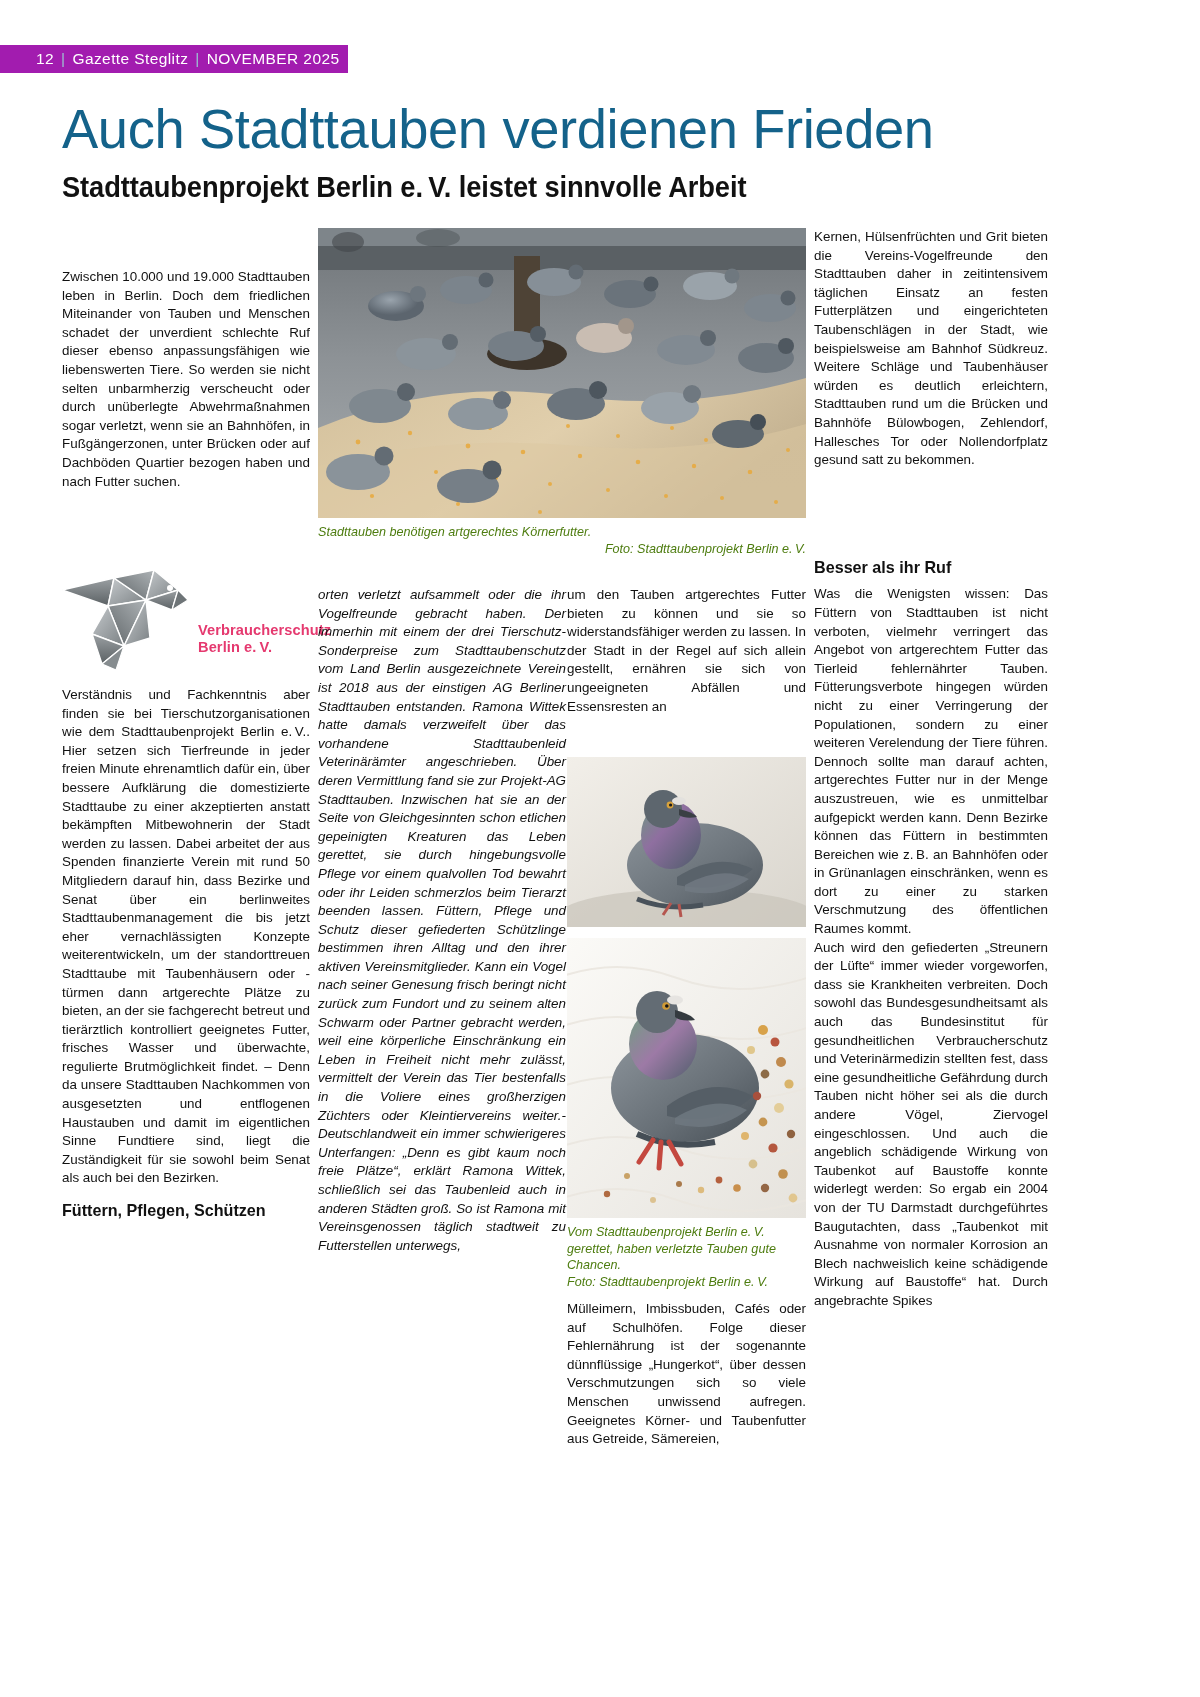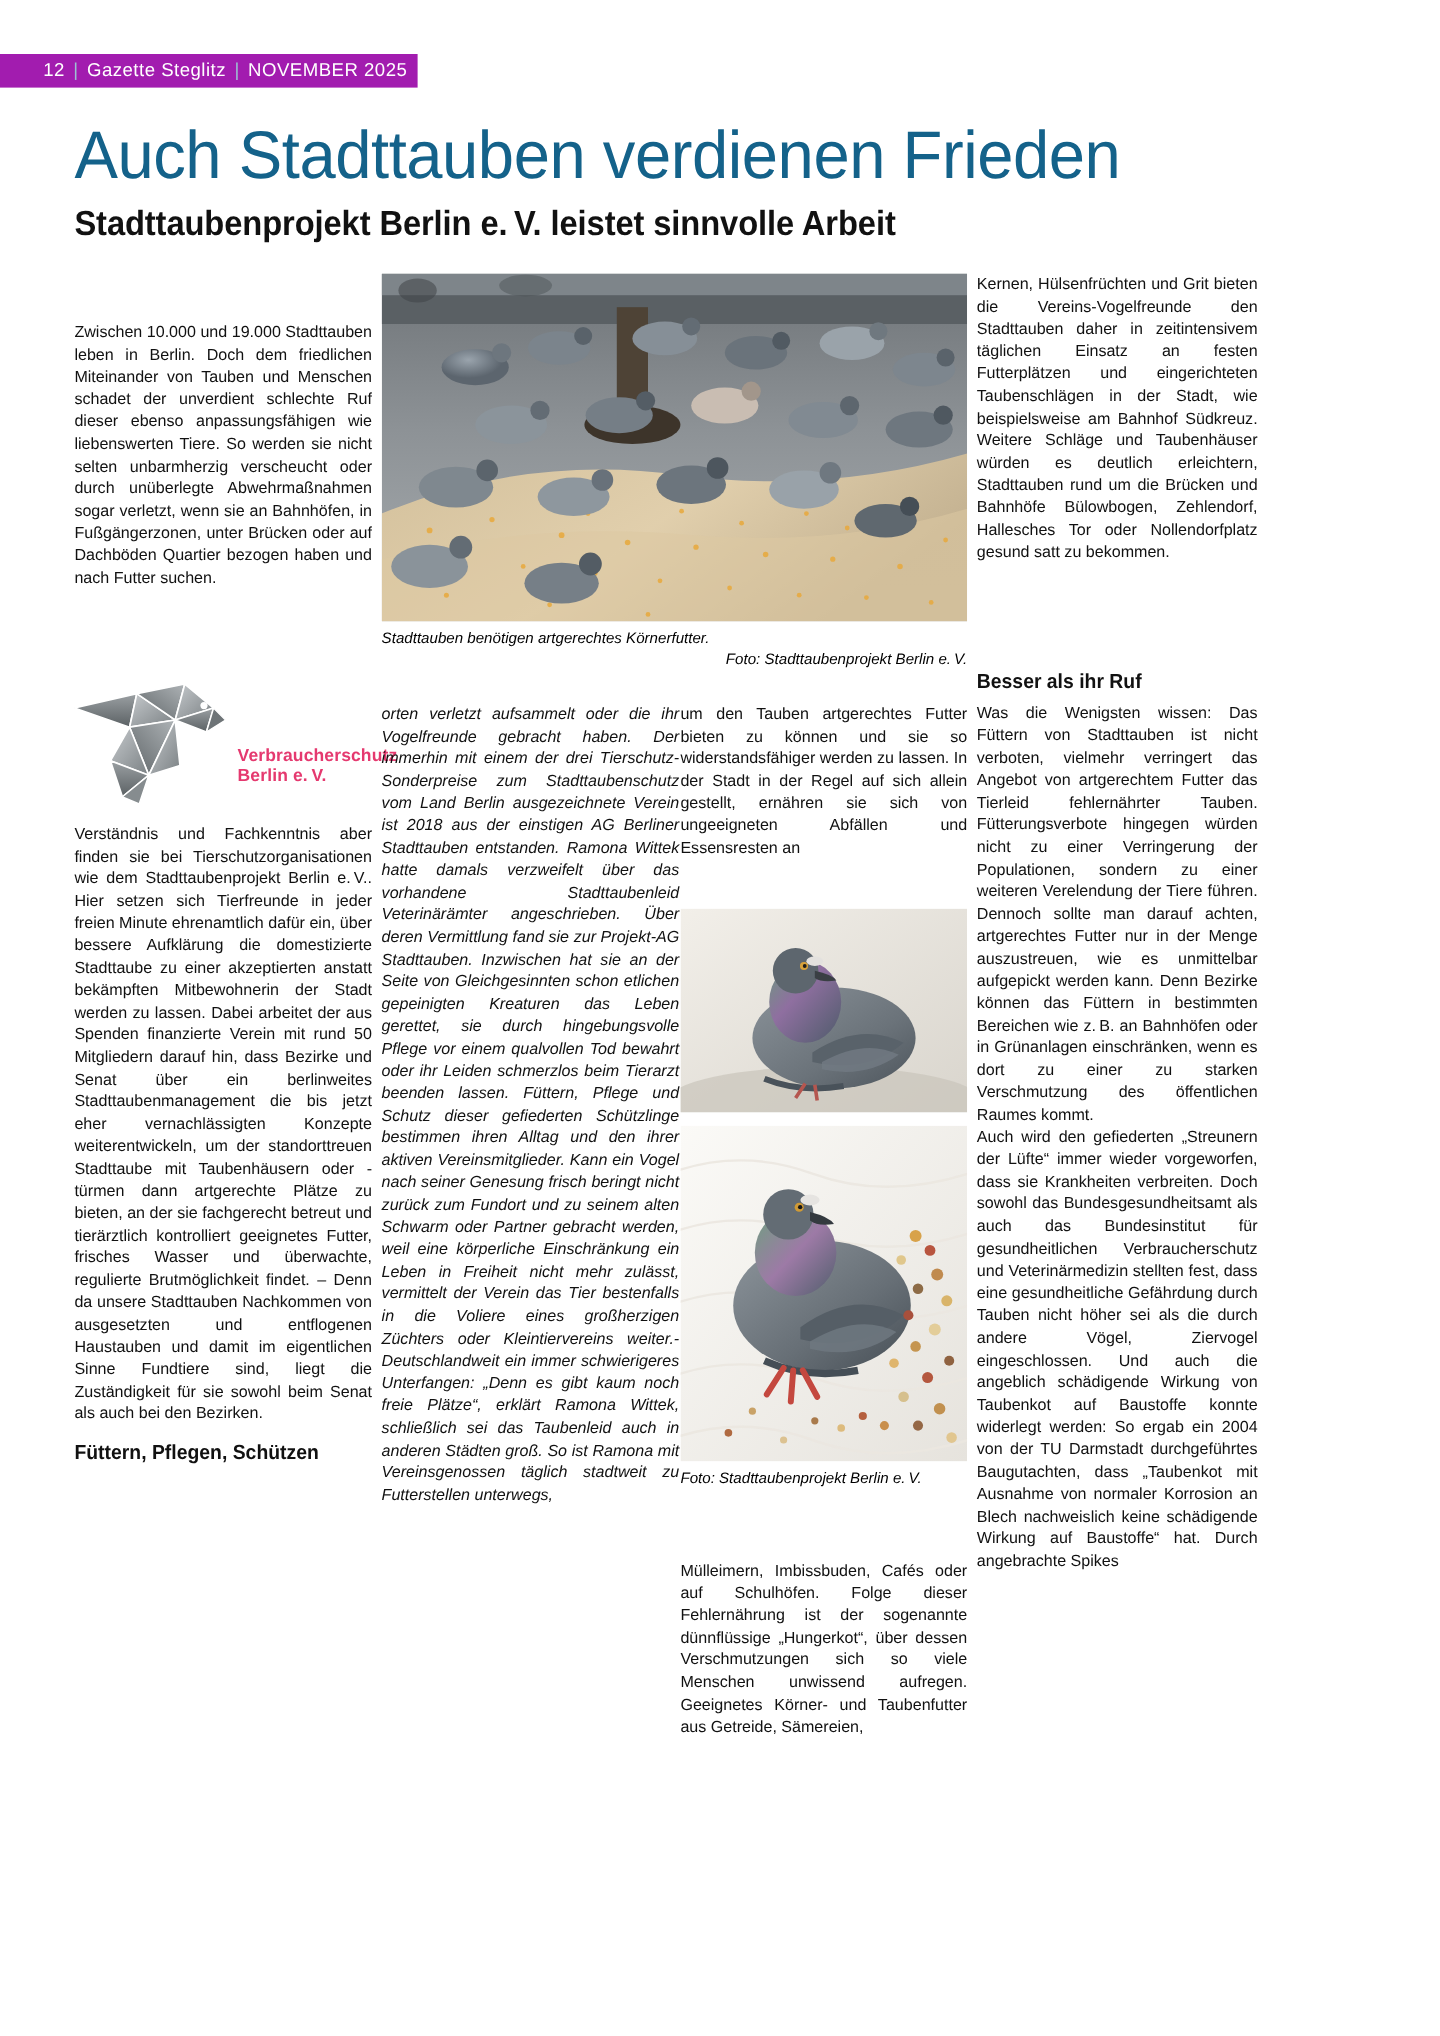--- a/index.html
+++ b/index.html
@@ -68,21 +68,21 @@
     line-height:1.2; margin:13px 0 7px 0; text-align:left;
     transform:scaleX(.95); transform-origin:left;
   }
 
   
   .photo{ position:absolute; overflow:hidden; }
 
   .caption{
     position:absolute;
     font-size:12.6px; line-height:16.6px;
-    font-style:italic; color:#000000;
+    font-style:italic; color:#4d7c0f;
   }
   .credit{ font-style:italic; }
   .caption.right{ text-align:right; }
 
   
   .logo-block{ position:absolute; left:62px; top:560px; width:250px; height:115px; }
   .logo-text{
     position:absolute; left:136px; top:62px;
     font-family:"Liberation Sans Narrow","Liberation Sans",sans-serif;
     font-weight:700; font-size:14.6px; line-height:17px;
@@ -362,20 +362,21 @@
       <circle cx="134" cy="252" r="3.2" fill="#ddbb7d"></circle>
         <circle cx="112" cy="246" r="3" fill="#a97a4b"></circle>
       <circle cx="60" cy="238" r="3" fill="#c9a267"></circle>
         <circle cx="40" cy="256" r="3.2" fill="#b06a41"></circle>
       <circle cx="86" cy="262" r="3" fill="#dcc291"></circle>
     </g>
   </svg>
 </div>
 
 <div class="caption" id="cap3">
+  <div>Vom Stadttaubenprojekt Berlin e. V. gerettet, haben verletzte Tauben gute Chancen.</div>
   <div class="credit">Foto: Stadttaubenprojekt Berlin e. V.</div>
 </div>
 
 <div class="col c3" style="top:1300px; height:190px;">
   <p>Mülleimern, Imbissbuden, Cafés oder auf Schulhöfen. Folge dieser Fehlernährung ist der sogenannte dünnflüssige „Hungerkot“, über dessen Verschmutzungen sich so viele Menschen unwissend aufregen. Geeignetes Körner- und Taubenfutter aus Getreide, Sämereien,</p>
 </div>
 
 <div class="col c4" style="top:228px; height:330px;">
   <p>Kernen, Hülsenfrüchten und Grit bieten die Vereins-Vogelfreunde den Stadttauben daher in zeitintensivem täglichen Einsatz an festen Futterplätzen und eingerichteten Taubenschlägen in der Stadt, wie beispielsweise am Bahnhof Südkreuz. Weitere Schläge und Taubenhäuser würden es deutlich erleichtern, Stadttauben rund um die Brücken und Bahnhöfe Bülowbogen, Zehlendorf, Hallesches Tor oder Nollendorfplatz gesund satt zu bekommen.</p>
 </div>

